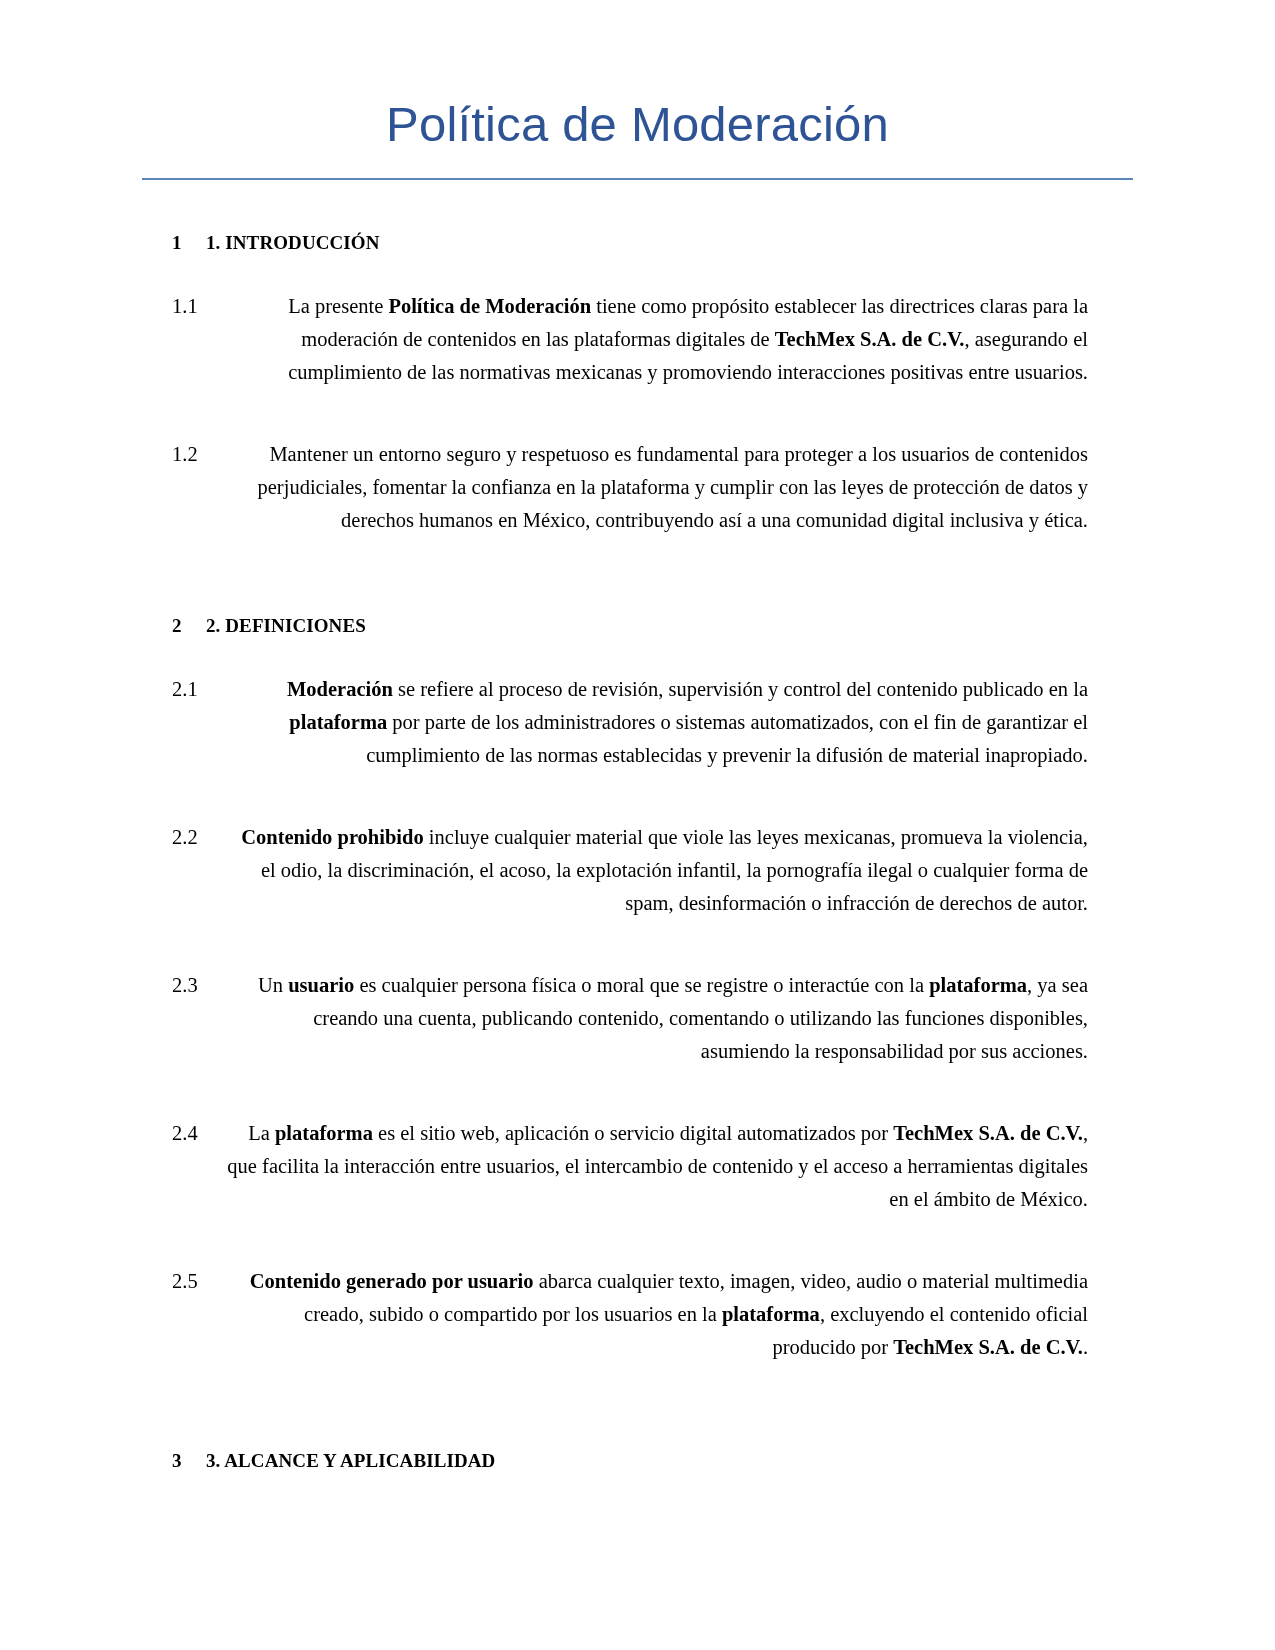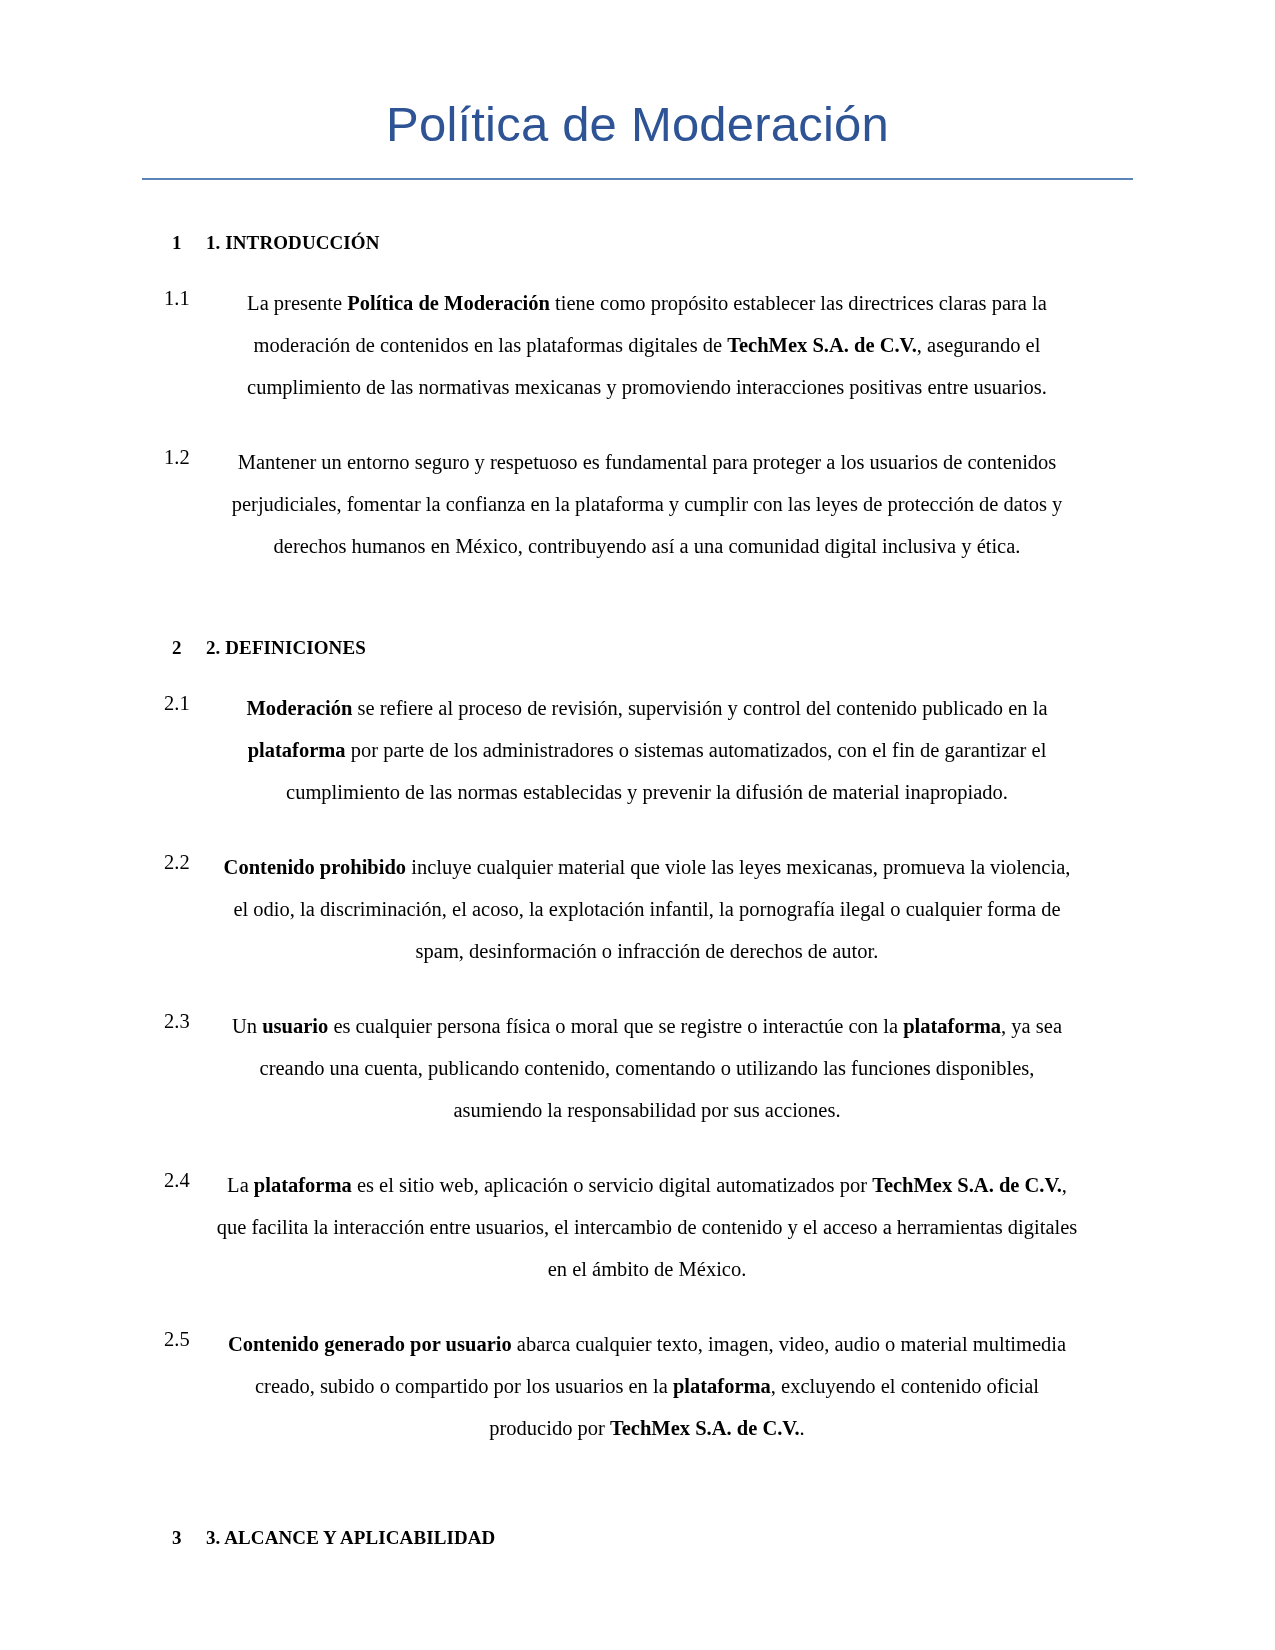--- a/index.html
+++ b/index.html
@@ -69,35 +69,35 @@
     font-weight: bold;
     font-size: 19px;
     letter-spacing: 0.1px;
     font-family: Liberation Serif, serif;
   }
 
   
   .clause {
     display: flex;
     align-items: flex-start;
-    margin: 8px;
+    margin: 16px;
   }
   .clause .num {
     width: 56px;
     flex: 0 0 56px;
     box-sizing: border-box;
     padding-left: 6px;
     font-size: 20.5px;
     line-height: 33.5px;
   }
   .clause .ctext {
     flex: 1 1 auto;
     font-size: 20.5px;
-    line-height: 42px;
-    text-align: center;
+    line-height: 33px;
+    text-align: right;
     max-width: 866px;
   }
   .clause b, .section-heading b {
     font-weight: bold;
   }
 
   
   .sp-after-heading { height: 20px; }
   .sp-between-clauses { height: 17px; }
   .sp-before-section { height: 62px; }

